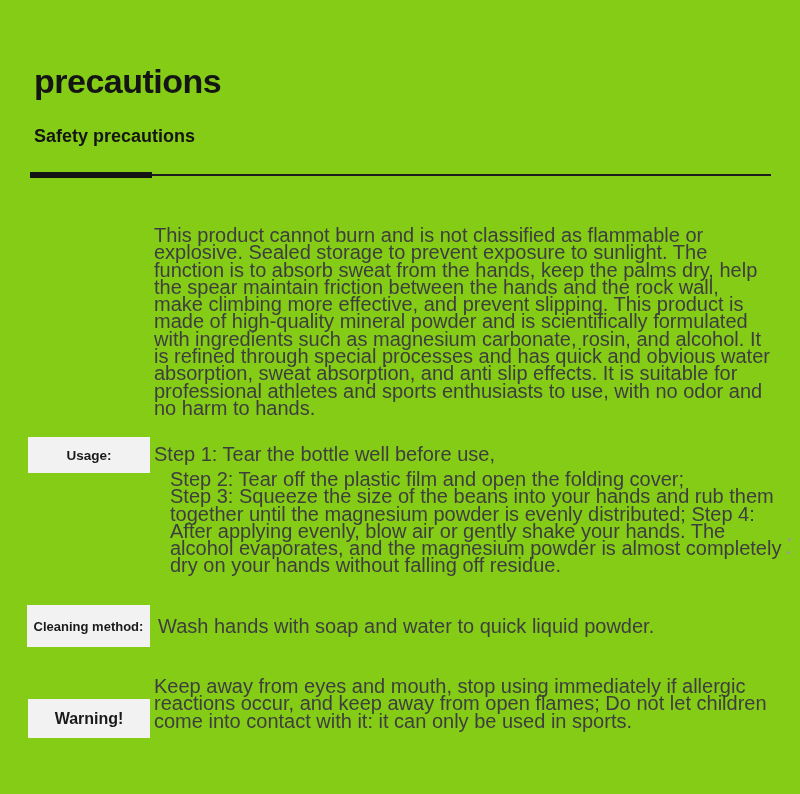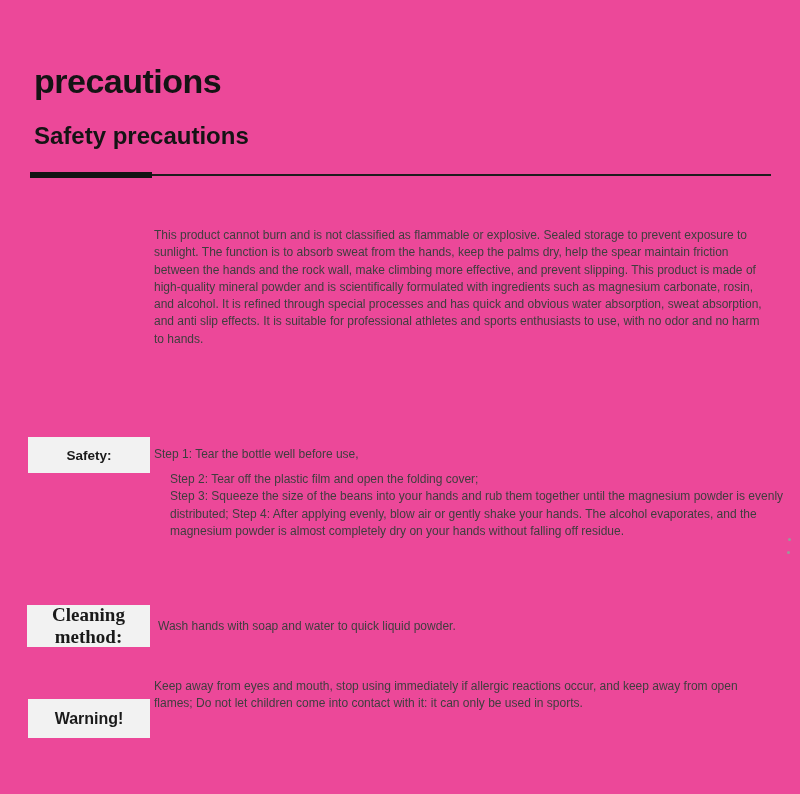--- a/index.html
+++ b/index.html
@@ -3,61 +3,61 @@
 <meta charset="utf-8">
 <style>
   html, body { margin: 0; padding: 0; }
   body {
     width: 800px; height: 794px;
     background: #ffffff;
     font-family: "Liberation Sans", sans-serif;
     position: relative;
     overflow: hidden;
   }
-  .canvas { position: absolute; left: 0; top: 0; width: 800px; height: 794px; background: #ec4899; }
+  .canvas { position: absolute; left: 0; top: 0; width: 800px; height: 794px; background: #84cc16; }
 
   .page-title {
     position: absolute; left: 34px; top: 61px;
     font-size: 34px; font-weight: 700; color: #141414;
     letter-spacing: -0.5px; margin: 0; line-height: 40px;
   }
   .page-subtitle {
     position: absolute; left: 34px; top: 125px;
-    font-size: 24px; font-weight: 700; color: #141414;
+    font-size: 18px; font-weight: 700; color: #141414;
     margin: 0; line-height: 22px;
   }
 
   .divider-thick { position: absolute; left: 30px; top: 172px; width: 122px; height: 6px; background: #141414; }
   .divider-thin  { position: absolute; left: 152px; top: 174px; width: 619px; height: 2px; background: #1d1d1d; }
 
   .label-box {
     position: absolute;
     background: #f2f2f2;
     color: #1a1a1a;
     font-weight: 700;
     display: flex; align-items: center; justify-content: center;
     text-align: center;
     white-space: pre-line;
   }
   .body-text {
     position: absolute;
     color: #3e3e3e;
-    font-size: 12px;
+    font-size: 20px;
     line-height: 17.3px;
     white-space: pre-line;
   }
 
   .label-0 { left: 30px; top: 212px; width: 118px; height: 38px; font-size: 13px; line-height: 15px; }
   .body-0  { left: 154px; top: 227px; width: 616px; }
 
   .label-1 { left: 28px; top: 437px; width: 122px; height: 36px; font-size: 13.5px; }
   .body-1a { left: 154px; top: 446px; width: 616px; }
   .body-1b { left: 170px; top: 471px; width: 616px; }
 
-  .label-2 { left: 27px; top: 605px; width: 123px; height: 42px; font-size: 19px; font-family: Liberation Serif, serif; }
+  .label-2 { left: 27px; top: 605px; width: 123px; height: 42px; font-size: 13px; }
   .body-2  { left: 158px; top: 618px; width: 630px; }
 
   .label-3 { left: 28px; top: 699px; width: 122px; height: 39px; font-size: 16px; }
   .body-3  { left: 154px; top: 678px; width: 620px; }
 
   .edge-dot { position: absolute; width: 3px; height: 3px; border-radius: 50%; background: #9a9a9a; }
   .edge-dot-1 { left: 788px; top: 538px; }
   .edge-dot-2 { left: 787px; top: 551px; }
 </style>
 </head>
@@ -66,21 +66,21 @@
 <div class="canvas">
 
   <h1 class="page-title">precautions</h1>
   <h2 class="page-subtitle">Safety precautions</h2>
 
   <div class="divider-thick"></div>
   <div class="divider-thin"></div>
 
   <div class="body-text body-0">This product cannot burn and is not classified as flammable or explosive. Sealed storage to prevent exposure to sunlight. The function is to absorb sweat from the hands, keep the palms dry, help the spear maintain friction between the hands and the rock wall, make climbing more effective, and prevent slipping. This product is made of high-quality mineral powder and is scientifically formulated with ingredients such as magnesium carbonate, rosin, and alcohol. It is refined through special processes and has quick and obvious water absorption, sweat absorption, and anti slip effects. It is suitable for professional athletes and sports enthusiasts to use, with no odor and no harm to hands.</div>
 
-  <div class="label-box label-1">Safety:</div>
+  <div class="label-box label-1">Usage:</div>
   <div class="body-text body-1a">Step 1: Tear the bottle well before use,</div>
   <div class="body-text body-1b">Step 2: Tear off the plastic film and open the folding cover;
 Step 3: Squeeze the size of the beans into your hands and rub them together until the magnesium powder is evenly distributed; Step 4: After applying evenly, blow air or gently shake your hands. The alcohol evaporates, and the magnesium powder is almost completely dry on your hands without falling off residue.</div>
 
   <div class="label-box label-2">Cleaning method:</div>
   <div class="body-text body-2">Wash hands with soap and water to quick liquid powder.</div>
 
   <div class="label-box label-3">Warning!</div>
   <div class="body-text body-3">Keep away from eyes and mouth, stop using immediately if allergic reactions occur, and keep away from open flames; Do not let children come into contact with it: it can only be used in sports.</div>
 

